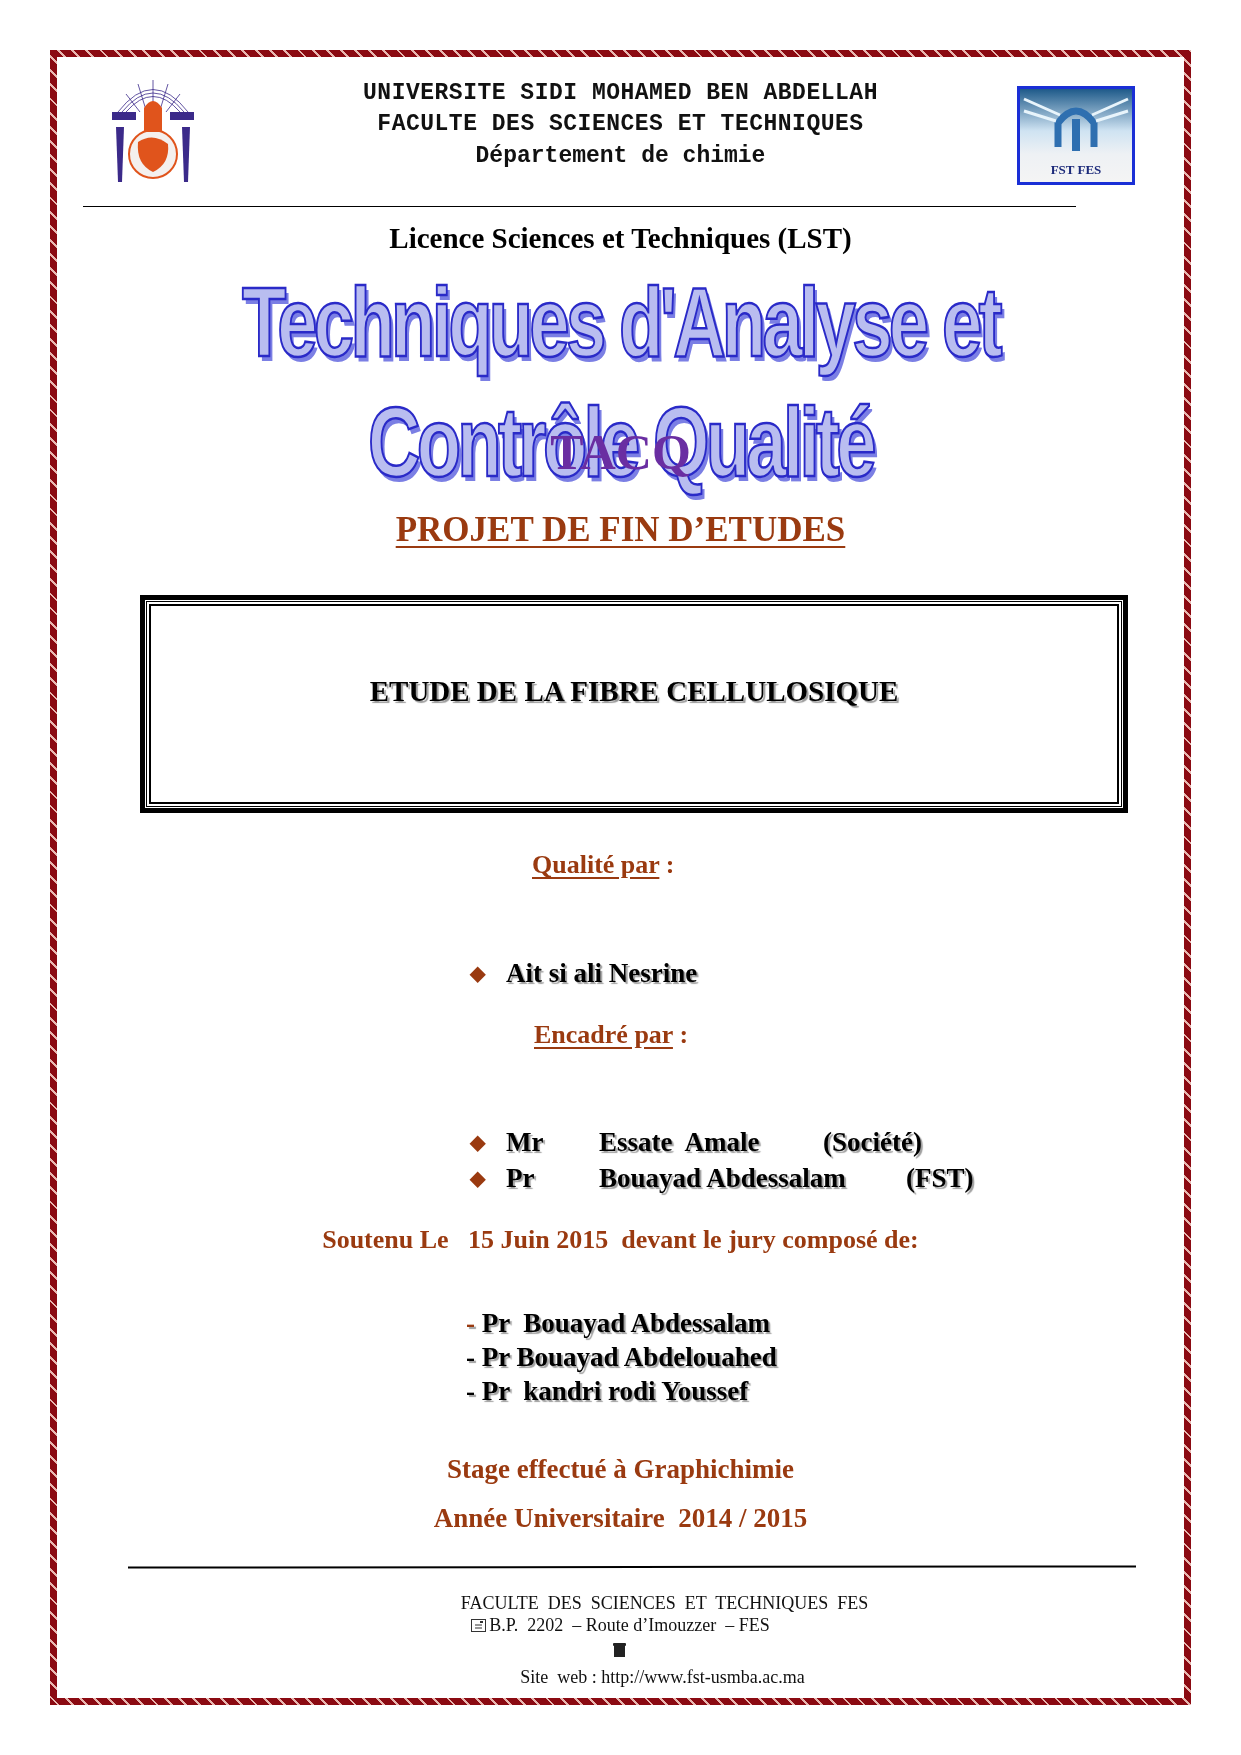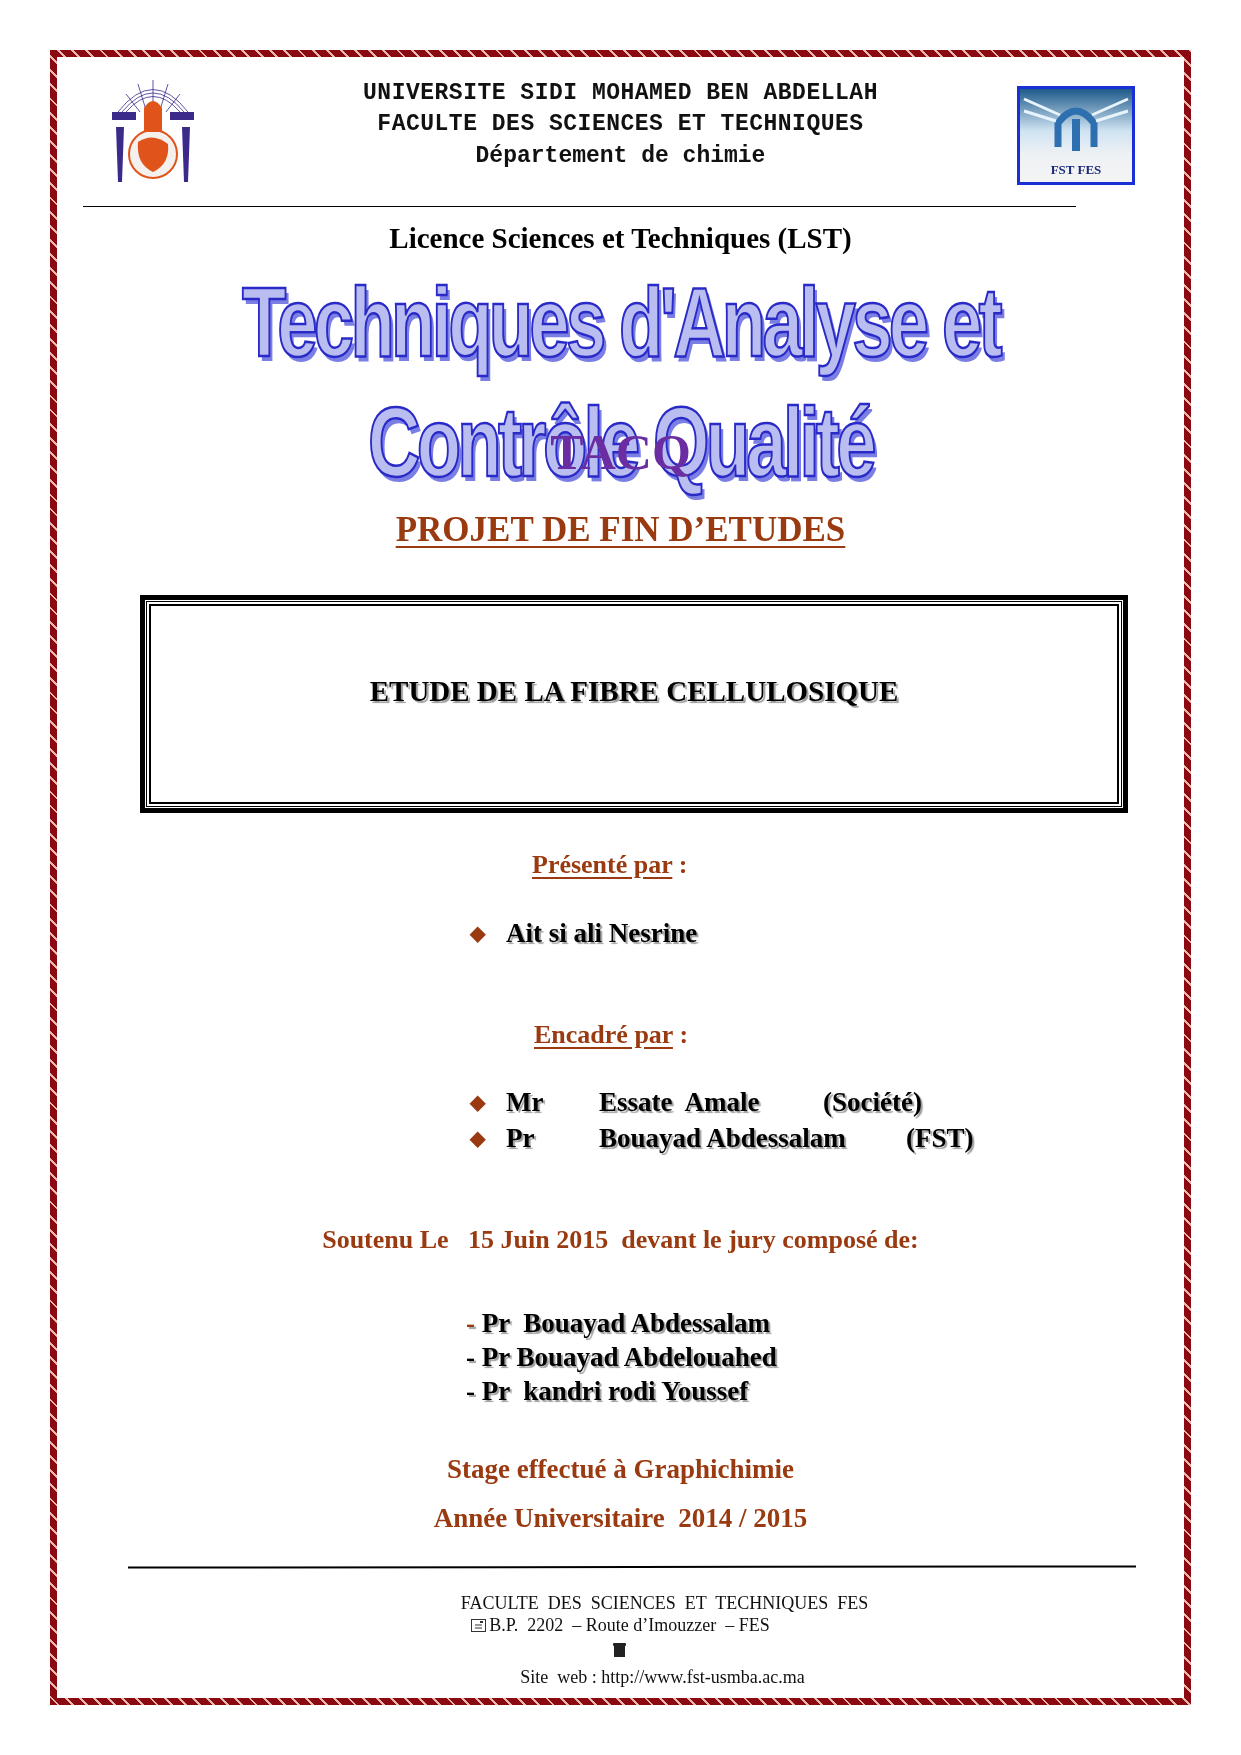--- a/index.html
+++ b/index.html
@@ -40,21 +40,21 @@
   .subject-inner { width: 100%; height: 100%; box-sizing: border-box; border: 2px solid #000; position: relative;
                    outline: 1px solid #000; outline-offset: 2px; }
   .subject-text { position: absolute; left: 0; right: 0; top: 65px; text-align: center; font-weight: bold;
                   font-size: 29px; line-height: 40px; text-shadow: 2px 2px 1px #9a9a9a; }
 
   
   .sec-label { font-size: 26px; font-weight: bold; color: #9a3a10; }
   .sec-label .u { text-decoration: underline; text-underline-offset: 4px; }
   .presented { left: 532px; top: 850px; }
   .supervised { left: 534px; top: 1020px; }
-  .bullet-row { font-size: 27px; font-weight: bold; text-shadow: 2px 2px 1px #a0a0a0; white-space: pre; }
+  .bullet-row { font-size: 27px; font-weight: bold; text-shadow: 2px 2px 1px #a0a0a0; white-space: pre; margin-top: 40px; }
   .diamond { color: #9a3a10; font-size: 20px; display: inline-block; width: 36px; text-shadow: none; vertical-align: 2px; }
   .student { left: 470px; top: 918px; }
   .sup1 { left: 470px; top: 1087px; }
   .sup2 { left: 470px; top: 1123px; }
   .col-title { display: inline-block; width: 93px; }
   .col-name1 { display: inline-block; width: 224px; }
   .col-name2 { display: inline-block; width: 307px; }
 
   .defended { top: 1225px; font-size: 26px; font-weight: bold; color: #9a3a10; white-space: pre; }
   .jury { left: 466px; font-size: 27px; font-weight: bold; text-shadow: 2px 2px 1px #a0a0a0; white-space: pre; margin-top: 18px; }
@@ -122,21 +122,21 @@
 <div class="abs center pfe"><span>PROJET DE FIN D’ETUDES</span></div>
 
 <div class="abs subject-box">
   <div class="subject-inner">
     <div class="subject-text">
       <div>ETUDE  DE LA FIBRE CELLULOSIQUE</div>
     </div>
   </div>
 </div>
 
-<div class="abs sec-label presented"><span class="u">Présenté par</span><span> :</span></div>
+<div class="abs sec-label presented"><span class="u">Qualité par</span><span> :</span></div>
 <div class="abs bullet-row student"><span class="diamond">◆</span><span>Ait si ali Nesrine</span></div>
 
 <div class="abs sec-label supervised"><span class="u">Encadré par</span><span> :</span></div>
 <div class="abs bullet-row sup1"><span class="diamond">◆</span><span class="col-title">Mr</span><span class="col-name1">Essate  Amale</span><span>(Société)</span></div>
 <div class="abs bullet-row sup2"><span class="diamond">◆</span><span class="col-title">Pr</span><span class="col-name2">Bouayad Abdessalam</span><span>(FST)</span></div>
 
 <div class="abs center defended">Soutenu Le   15 Juin 2015  devant le jury composé de:</div>
 <div class="abs jury jury1"><span class="dash-accent">- </span><span>Pr  Bouayad Abdessalam</span></div>
 <div class="abs jury jury2"><span>- </span><span>Pr Bouayad Abdelouahed</span></div>
 <div class="abs jury jury3"><span>- </span><span>Pr  kandri rodi Youssef</span></div>

